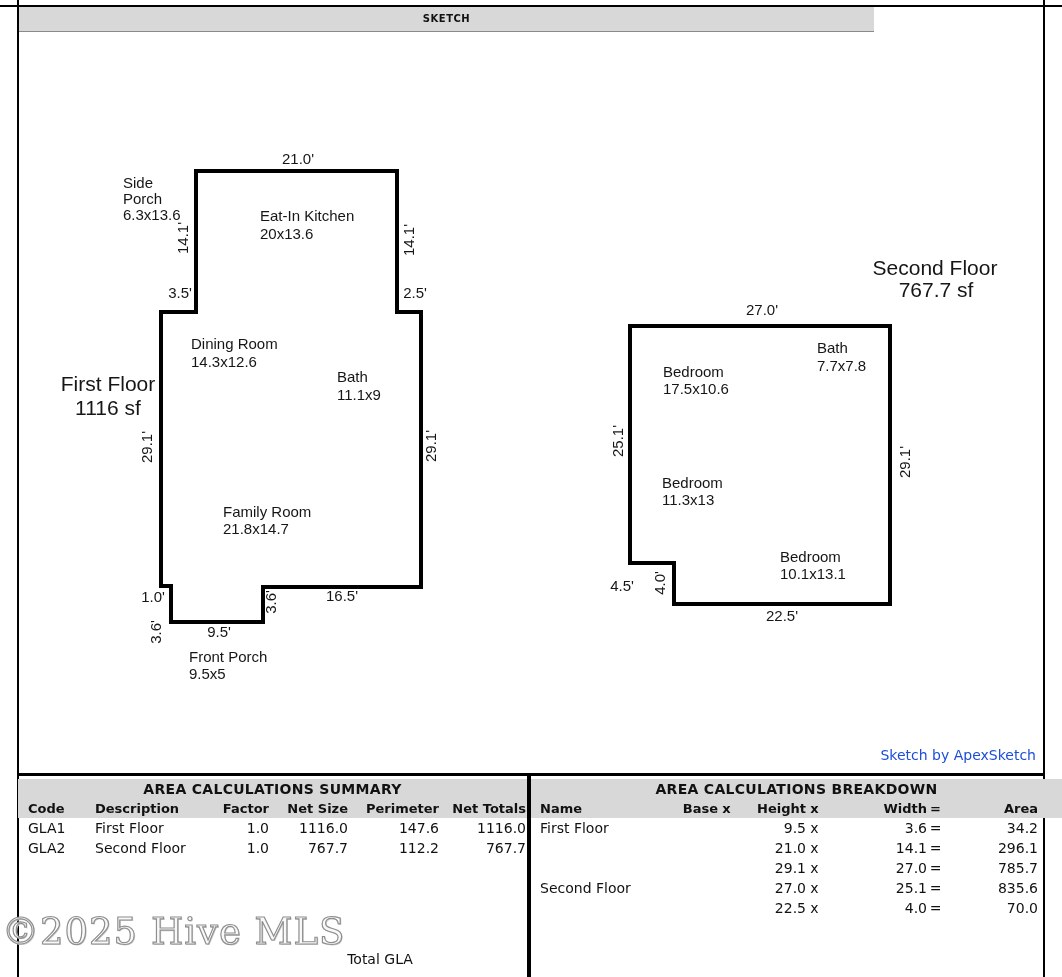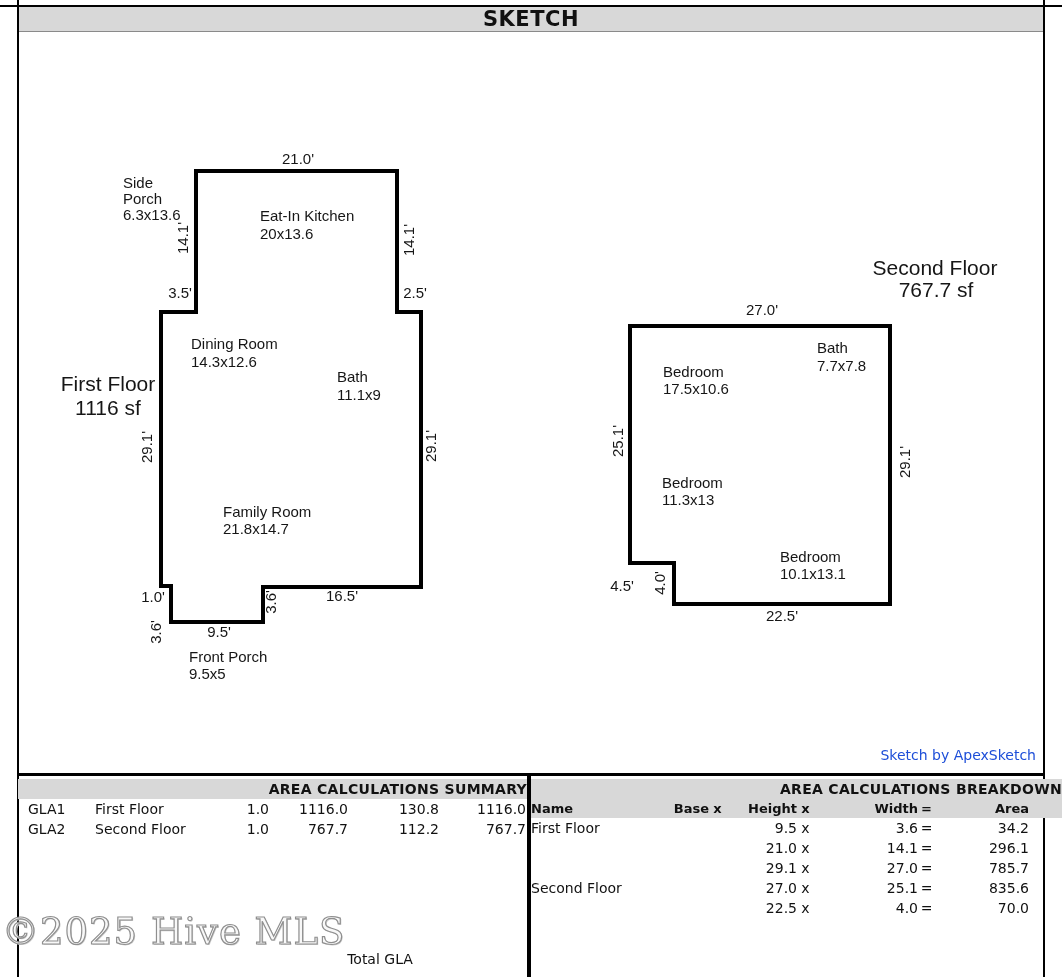--- a/index.html
+++ b/index.html
@@ -4,44 +4,44 @@
 <style>
   html,body{margin:0;padding:0;background:#fff;}
   .page{position:relative;width:1062px;height:977px;background:#fff;overflow:hidden;
         font-family:"Liberation Sans",sans-serif;color:#111;}
   
   .v-border{position:absolute;top:0;width:2px;height:977px;background:#000;}
   .v-border.left{left:17px;}
   .v-border.right{left:1043px;}
   .top-rule{position:absolute;left:0;top:5px;width:1062px;height:2px;background:#000;}
   
-  .sketch-bar{position:absolute;left:19px;top:7px;width:1024px;height:24px;background:#d8d8d8;
+  .sketch-bar{position:absolute;left:19px;top:7px;width:855px;height:24px;background:#d8d8d8;
               border-bottom:1px solid #8a8a8a;text-align:center;line-height:24px;
-              font-family:"DejaVu Sans",sans-serif;font-weight:bold;font-size:21px;letter-spacing:.5px;}
+              font-family:"DejaVu Sans",sans-serif;font-weight:bold;font-size:10px;letter-spacing:.5px;}
   
   .plan-svg{position:absolute;left:0;top:0;}
   .plan-svg text{font-family:"Liberation Sans",sans-serif;font-size:15px;fill:#161616;}
   .plan-svg text.floor-title{font-size:21px;}
   .plan-svg polygon{fill:none;stroke:#000;stroke-width:4;stroke-linejoin:miter;}
   
   .credit{position:absolute;top:747px;right:26px;font-family:"DejaVu Sans",sans-serif;
           font-size:14px;color:#1d4ed8;}
   
   .table-section{position:absolute;left:18px;top:773px;width:1026px;height:204px;
                  border-top:3px solid #000;font-family:"DejaVu Sans",sans-serif;}
   .divider{position:absolute;left:509px;top:0;width:4px;height:201px;background:#000;}
   .panel{position:absolute;top:3px;height:198px;}
   .panel.summary{left:0;width:509px;}
   .panel.breakdown{left:513px;width:531px;}
-  .tbl-title{height:20px;line-height:20px;background:#d8d8d8;text-align:right;
+  .tbl-title{height:20px;line-height:20px;background:#d8d8d8;text-align:center;
              font-weight:bold;font-size:14px;letter-spacing:.3px;}
   .hrow{background:#d8d8d8;font-weight:bold;font-size:13px;height:19px;line-height:19px;}
   .drow{font-size:14px;height:20px;line-height:20px;}
   .srow{display:grid;grid-template-columns:67px 118px 56px 79px 91px 87px;padding-left:10px;}
-  .brow{display:grid;grid-template-columns:138px 40px 17px 71px 17px 104px 17px 94px;}
+  .brow{display:grid;grid-template-columns:138px 40px 17px 71px 17px 104px 17px 94px;padding-left:9px;}
   .ra{text-align:right;}
   .ca{text-align:center;}
   
   .total-gla{position:absolute;left:313px;top:132px;width:98px;font-size:14px;line-height:16px;}
   .total-gla .lbl{text-align:center;border-bottom:1px solid #444;padding-bottom:16px;margin-top:40px;}
   .total-gla .l1{padding-top:2px;font-style:italic;}
   .total-gla .l2{border-bottom:1px solid #444;padding-bottom:2px;}
   
   .watermark{position:absolute;left:2px;top:910px;font-family:"DejaVu Serif",serif;
              font-size:37px;color:rgba(255,255,255,.85);-webkit-text-stroke:1.2px #8f8f8f;
@@ -115,26 +115,34 @@
     <text x="665" y="583" text-anchor="middle" transform="rotate(-90 665 583)">4.0'</text>
     <text x="782" y="621" text-anchor="middle">22.5'</text>
   </svg>
 
   <div class="credit">Sketch by ApexSketch</div>
 
   <div class="table-section">
 
     <div class="panel summary">
       <div class="tbl-title">AREA CALCULATIONS SUMMARY</div>
+      <div class="srow hrow">
+        <span>Code</span>
+        <span>Description</span>
+        <span class="ra">Factor</span>
+        <span class="ra">Net Size</span>
+        <span class="ra">Perimeter</span>
+        <span class="ra">Net Totals</span>
+      </div>
       <div class="srow drow">
         <span>GLA1</span>
         <span>First Floor</span>
         <span class="ra">1.0</span>
         <span class="ra">1116.0</span>
-        <span class="ra">130.8</span>
+        <span class="ra">147.6</span>
         <span class="ra">1116.0</span>
       </div>
       <div class="srow drow">
         <span>GLA2</span>
         <span>Second Floor</span>
         <span class="ra">1.0</span>
         <span class="ra">767.7</span>
         <span class="ra">112.2</span>
         <span class="ra">767.7</span>
       </div>

